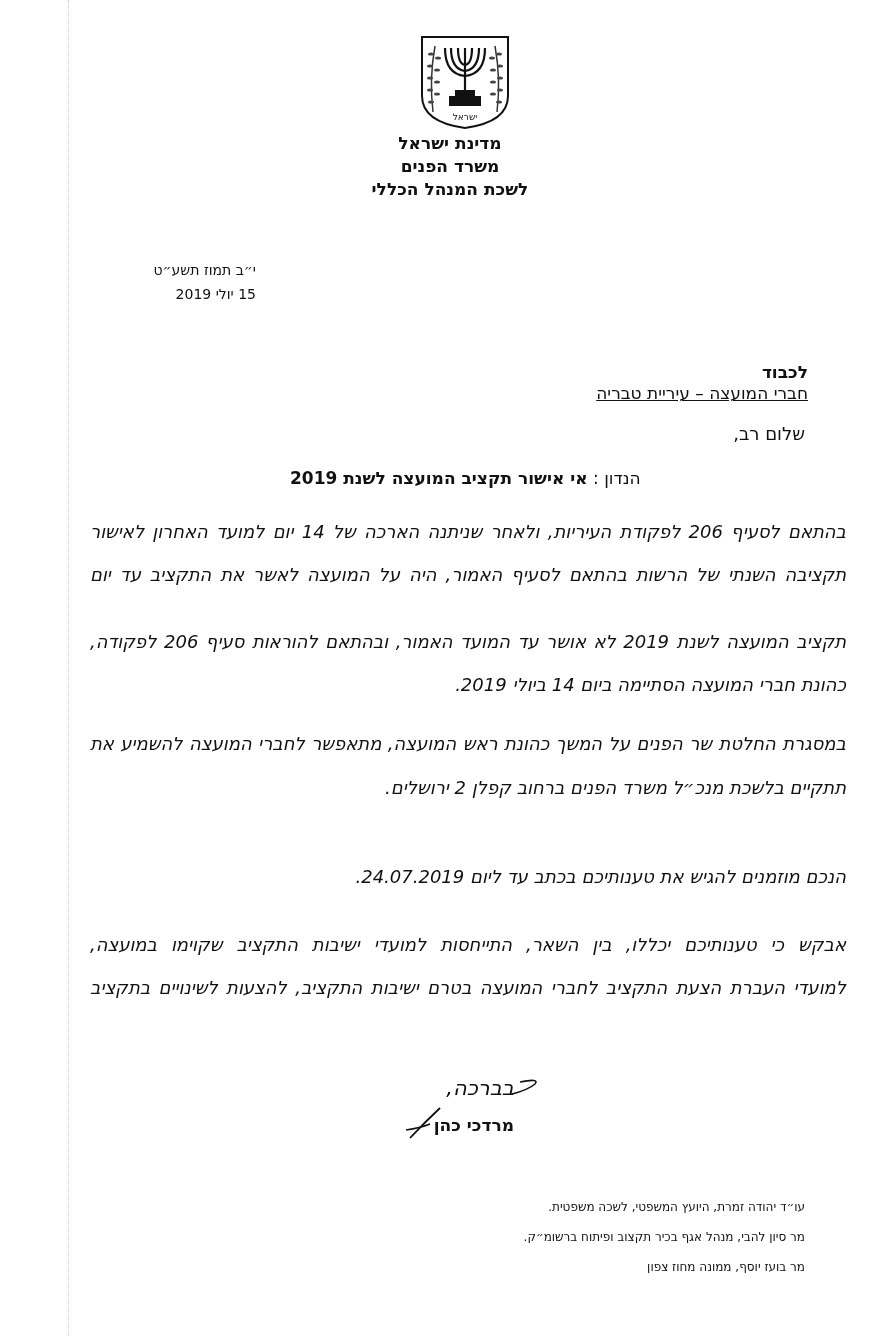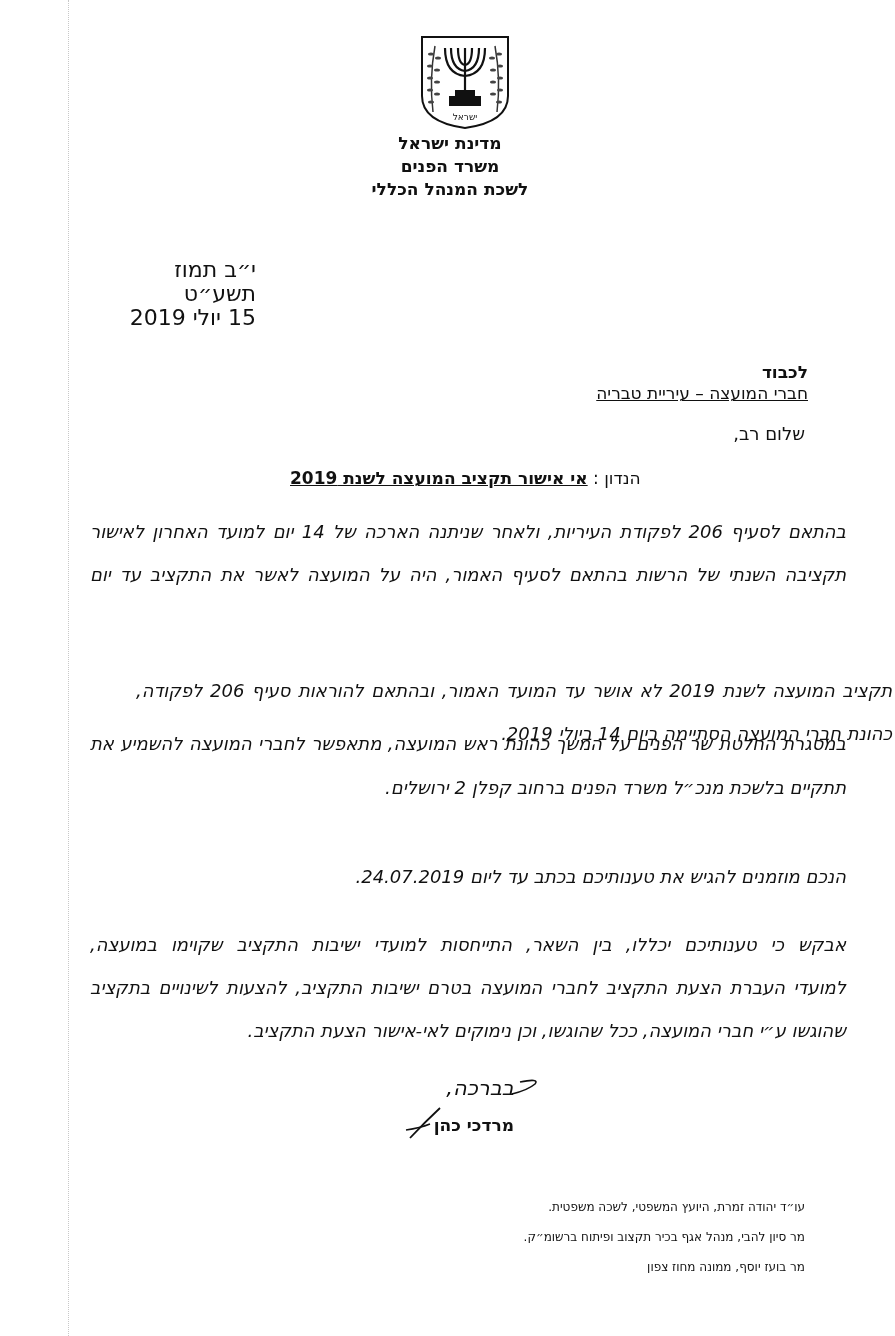--- a/index.html
+++ b/index.html
@@ -15,42 +15,42 @@
     position: absolute; left: 419px; top: 34px; width: 92px; height: 96px;
   }
   .ministry {
     position: absolute; left: 330px; top: 132px; width: 240px;
     text-align: center; direction: rtl; font-weight: bold; font-size: 17px; line-height: 23px;
     font-family: "DejaVu Sans", sans-serif;
   }
   .ministry div { white-space: nowrap; text-align: center; }
   .date-block {
     position: absolute; left: 96px; top: 258px; width: 160px; direction: rtl;
-    text-align: right; font-size: 22px; line-height: 24px;
+    text-align: right; font-size: 14px; line-height: 24px;
     font-family: "DejaVu Sans", sans-serif;
   }
   .addressee {
     position: absolute; right: 87px; top: 362px; direction: rtl; text-align: right;
     font-size: 17px; line-height: 21px;
   }
   .addressee .to { font-weight: bold; }
   .addressee .recipients { text-decoration: underline; }
   .greeting {
     position: absolute; right: 90px; top: 423px; direction: rtl; font-size: 18px;
   }
   .subject {
     position: absolute; left: 290px; top: 468px; direction: rtl; font-size: 17px; white-space: nowrap;
   }
-  .subject .subject-text { font-weight: bold; text-decoration: underline; }
+  .subject .subject-text { font-weight: bold; }
   .para {
     position: absolute; left: 90px; width: 756px; direction: rtl; text-align: justify;
     text-align-last: right; font-size: 18px; font-style: italic;
   }
   .p1 { top: 510px; line-height: 43px; }
-  .p2 { top: 669px; line-height: 43px; margin-left: 46px; }
+  .p2 { top: 620px; line-height: 43px; }
   .p3 { top: 722px; line-height: 44px; }
   .p4 { top: 866px; }
   .p5 { top: 923px; line-height: 43px; }
   .para .line { display: block; white-space: nowrap; text-align: justify; text-align-last: justify; }
   .para .line.last { text-align-last: right; }
   .bold { font-weight: bold; }
   .sign {
     position: absolute; left: 400px; top: 1070px; width: 120px; height: 70px; direction: rtl;
   }
   .sign .closing { position: absolute; right: 6px; top: 6px; font-size: 21px; font-style: italic; margin-left: 31px; }
@@ -146,21 +146,20 @@
   <span class="line last">תתקיים בלשכת מנכ״ל משרד הפנים ברחוב קפלן 2 ירושלים.</span>
 </div>
 
 <div class="para p4">
   <span class="line last">הנכם מוזמנים להגיש את טענותיכם בכתב עד ליום 24.07.2019.</span>
 </div>
 
 <div class="para p5">
   <span class="line">אבקש כי טענותיכם יכללו, בין השאר, התייחסות למועדי ישיבות התקציב שקוימו במועצה,</span>
   <span class="line">למועדי העברת הצעת התקציב לחברי המועצה בטרם ישיבות התקציב, להצעות לשינויים בתקציב</span>
-  <span class="line last">שהוגשו ע״י חברי המועצה, ככל שהוגשו, וכן נימוקים לאי-אישור הצעת התקציב.</span>
 </div>
 
 <div class="sign">
   <svg width="140" height="70" viewBox="0 0 140 70">
     <path d="M120 12 Q140 8 135 14 Q128 20 112 24" fill="none" stroke="#111" stroke-width="1.6"></path>
     <path d="M10 68 Q25 52 40 38" fill="none" stroke="#111" stroke-width="1.8"></path>
     <path d="M6 60 Q20 58 30 54" fill="none" stroke="#111" stroke-width="1.4"></path>
   </svg>
   <div class="closing">בברכה,</div>
   <div class="name">מרדכי כהן</div>

